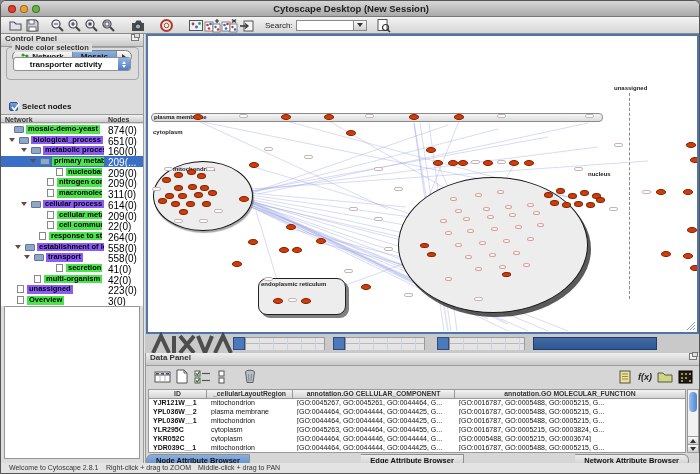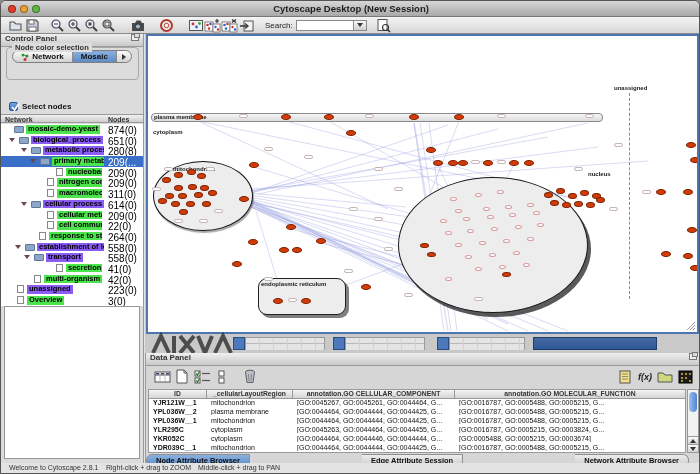--- a/index.html
+++ b/index.html
@@ -247,20 +247,27 @@
         <div class="tab active">
           <span>Mosaic</span>
         </div>
         <div class="tab-arrow">
             <span class="tri-right"></span>
           </div>
       </div>
     </div>
     <div class="groupbox">
       <div class="legend">Node color selection</div>
+      <div class="dropdown">
+        <span class="val">transporter activity</span>
+        <div class="dd-cap">
+            <i class="dd-up"></i>
+            <i class="dd-dn"></i>
+          </div>
+      </div>
     </div>
     <div class="checkrow">
       <div class="checkbox">
           <svg width="11" height="11">
             <polyline points="2,5 4.5,8 9,1.5" fill="none" stroke="#fff" stroke-width="1.8"></polyline>
           </svg>
         </div>
       <span class="checklab">Select nodes</span>
     </div>
     <div class="treehead">
@@ -276,21 +283,21 @@
         <div class="trow">
           <span class="expander" style="left: 8px;"></span>
           <span class="i-folder" style="left: 18px;"></span>
           <span class="chip red" style="left: 30px; max-width: 73px;">biological_process</span>
           <span class="tcount">651(0)</span>
         </div>
         <div class="trow">
           <span class="expander" style="left: 20px;"></span>
           <span class="i-folder" style="left: 30px;"></span>
           <span class="chip red" style="left: 42px; max-width: 61px;">metabolic process</span>
-          <span class="tcount">280(8)</span>
+          <span class="tcount">160(0)</span>
         </div>
         <div class="trow sel">
           <span class="expander" style="left: 29px;"></span>
           <span class="i-folder" style="left: 39px;"></span>
           <span class="chip green" style="left: 51px; max-width: 52px;">primary metabo</span>
           <span class="tcount">209(...</span>
         </div>
         <div class="trow">
           <span class="i-file" style="left: 55px;"></span>
           <span class="chip green" style="left: 65px; max-width: 36px;">nucleobase-c</span>
@@ -687,21 +694,21 @@
       <div class="dthumb"></div>
       <div class="dsbtn" style="bottom:8px">
           <i class="tri-down" style="transform:rotate(180deg);border-top-color:#333"></i>
         </div>
       <div class="dsbtn" style="bottom:0">
           <i class="tri-down"></i>
         </div>
     </div>
     <div class="dtabs" id="dtabs">
         <div class="dtab active">Node Attribute Browser</div>
-        <div class="dtab">Edge Attribute Session</div>
+        <div class="dtab">Edge Attribute Browser</div>
         <div class="dtab">Network Attribute Browser</div>
       </div>
   </div>
 
   <div class="statusbar" id="statusbar">
       <span class="stitem" style="left: 8px;">Welcome to Cytoscape 2.8.1</span>
       <span class="stitem" style="left: 105px;">Right-click + drag to ZOOM</span>
       <span class="stitem" style="left: 197px;">Middle-click + drag to PAN</span>
     </div>
 </div>

